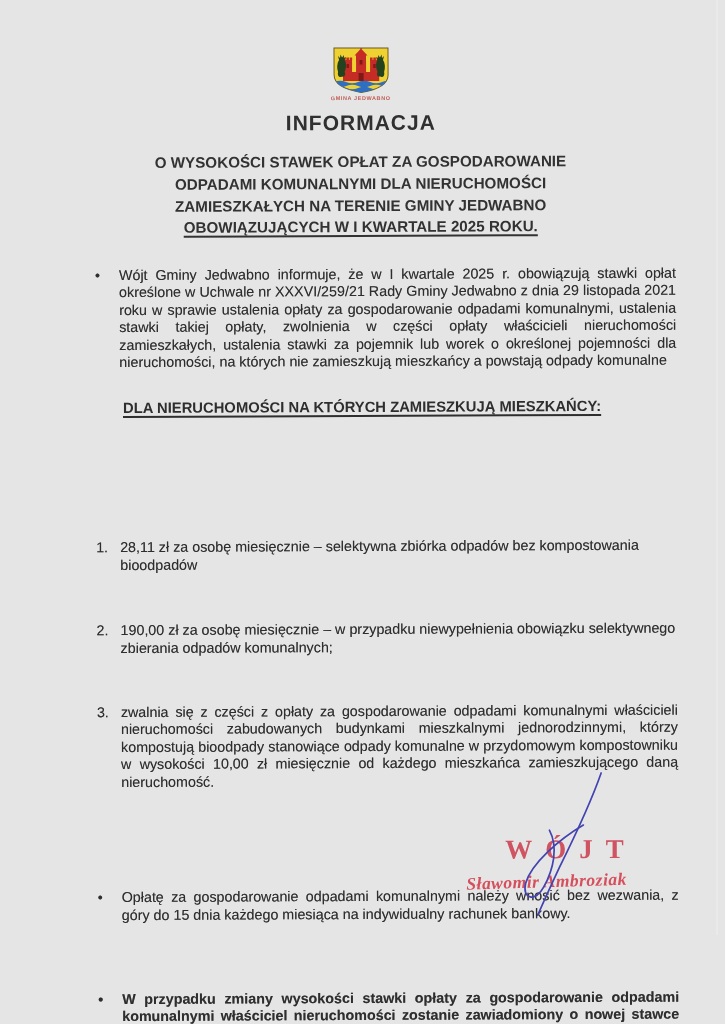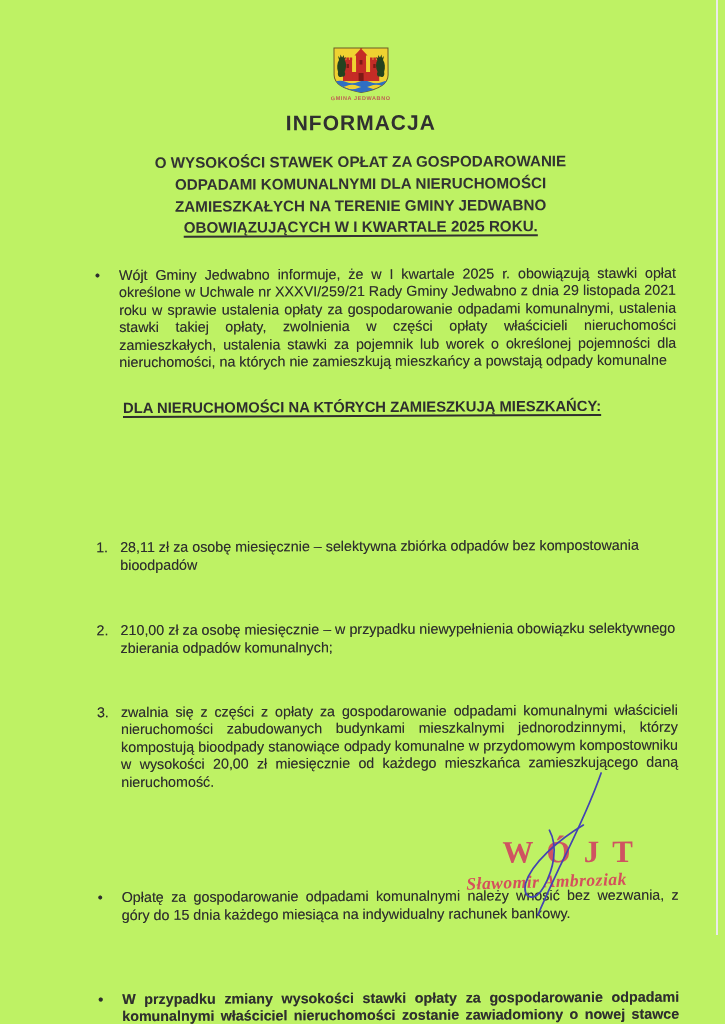--- a/index.html
+++ b/index.html
@@ -1,17 +1,17 @@
 <!DOCTYPE html>
 <html lang="pl"><head>
 <meta charset="utf-8">
 <style>
   html,body{margin:0;padding:0;background:#ffffff;}
   .page{
-    position:relative;width:725px;height:1024px;background:#bef264;overflow:hidden;
+    position:relative;width:725px;height:1024px;background:#e5e5e5;overflow:hidden;
     font-family:"Liberation Sans","DejaVu Sans",sans-serif;color:#2e2e2e;
   }
   .content{position:absolute;inset:0;transform:rotate(-0.25deg);}
   .scan-line{position:absolute;top:0;right:7px;width:2px;height:935px;background:#eaeaea;}
 
   
   .crest-block{position:absolute;top:46px;left:0;width:100%;display:flex;flex-direction:column;align-items:center;}
   .crest-caption{font-size:5.5px;letter-spacing:.6px;color:#bf5a54;margin-top:1px;font-weight:bold;}
 
   
@@ -28,21 +28,21 @@
   .marker{position:absolute;left:11px;top:0;}
   .just{text-align:justify;}
   .bold{font-weight:bold;}
   b{font-weight:normal;}
   .section-heading{position:absolute;top:399px;left:0;width:100%;text-align:center;
     font-size:14.8px;font-weight:bold;color:#2e2e2e;}
   .section-heading span{text-decoration:underline;text-decoration-thickness:1.8px;text-underline-offset:3px;}
 
   
   .stamp-title{position:absolute;top:835px;left:488px;width:150px;text-align:center;
-    font-family:"Liberation Serif","DejaVu Serif",serif;font-size:31px;font-weight:600;
+    font-family:"Liberation Serif","DejaVu Serif",serif;font-size:27px;font-weight:600;
     letter-spacing:13px;color:#cf5361;text-indent:13px;}
   .stamp-name{position:absolute;top:872px;left:420px;width:250px;text-align:center;
     font-family:"Liberation Serif","DejaVu Serif",serif;font-style:italic;font-weight:600;
     font-size:17.5px;color:#d5505c;transform:rotate(-1.5deg);letter-spacing:.5px;}
   .pen{position:absolute;top:768px;left:430px;}
 </style>
 </head>
 <body>
 
 <div class="page">
@@ -108,26 +108,26 @@
       <span>DLA NIERUCHOMOŚCI NA KTÓRYCH ZAMIESZKUJĄ MIESZKAŃCY:</span>
     </div>
 
     <div class="para li" style="top:434px;">
       <span class="marker">1.</span>
       <span></span><b>28,11 zł</b><span> za osobę miesięcznie – selektywna zbiórka odpadów bez kompostowania bioodpadów</span>
     </div>
 
     <div class="para li" style="top:482px;">
       <span class="marker">2.</span>
-      <span></span><b>210,00 zł</b><span> za osobę miesięcznie – w przypadku niewypełnienia obowiązku selektywnego zbierania odpadów komunalnych;</span>
+      <span></span><b>190,00 zł</b><span> za osobę miesięcznie – w przypadku niewypełnienia obowiązku selektywnego zbierania odpadów komunalnych;</span>
     </div>
 
     <div class="para li just" style="top:529px;">
       <span class="marker">3.</span>
-      <span>zwalnia się z części z opłaty za gospodarowanie odpadami komunalnymi właścicieli nieruchomości zabudowanych budynkami mieszkalnymi jednorodzinnymi, którzy kompostują bioodpady stanowiące odpady komunalne w przydomowym kompostowniku w wysokości </span><b>20,00 zł</b><span> miesięcznie od każdego mieszkańca zamieszkującego daną nieruchomość.</span>
+      <span>zwalnia się z części z opłaty za gospodarowanie odpadami komunalnymi właścicieli nieruchomości zabudowanych budynkami mieszkalnymi jednorodzinnymi, którzy kompostują bioodpady stanowiące odpady komunalne w przydomowym kompostowniku w wysokości </span><b>10,00 zł</b><span> miesięcznie od każdego mieszkańca zamieszkującego daną nieruchomość.</span>
     </div>
 
     <div class="para li just" style="top:627px;">
       <span class="marker">•</span>
       <span>Opłatę za gospodarowanie odpadami komunalnymi należy wnosić bez wezwania, z góry do 15 dnia każdego miesiąca na indywidualny rachunek bankowy.</span>
     </div>
 
     <div class="para li just bold" style="top:694px;">
       <span class="marker">•</span>
       <span>W przypadku zmiany wysokości stawki opłaty za gospodarowanie odpadami komunalnymi właściciel nieruchomości zostanie zawiadomiony o nowej stawce obowiązującej w kolejnych kwartałach 2025 roku.</span>

